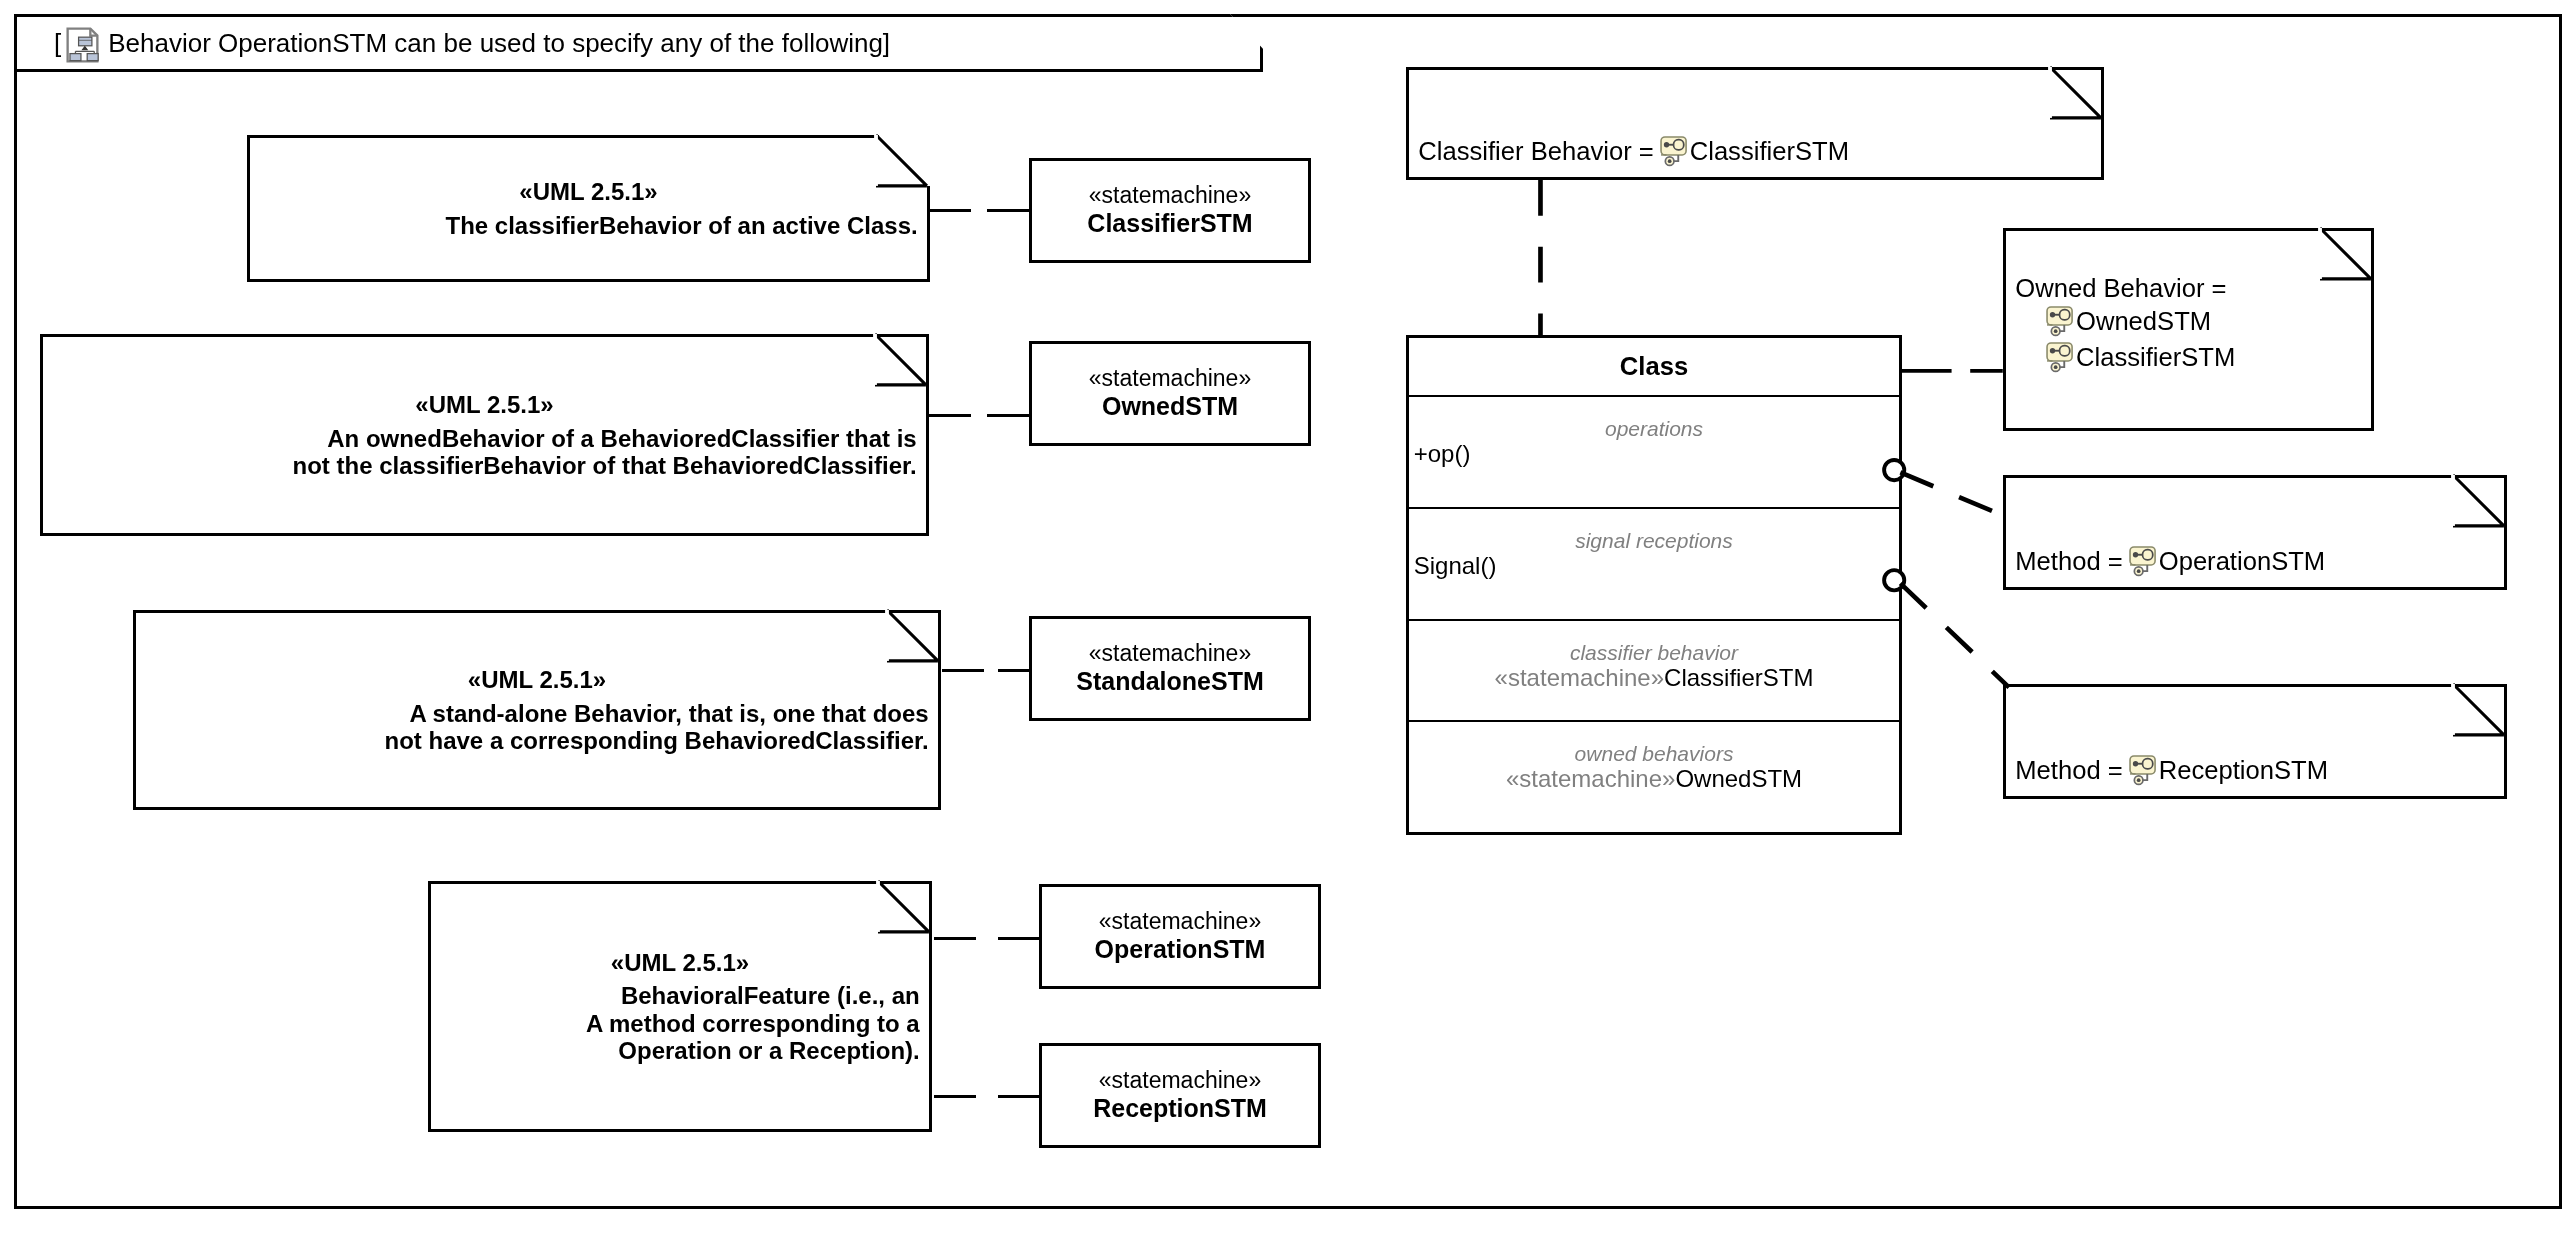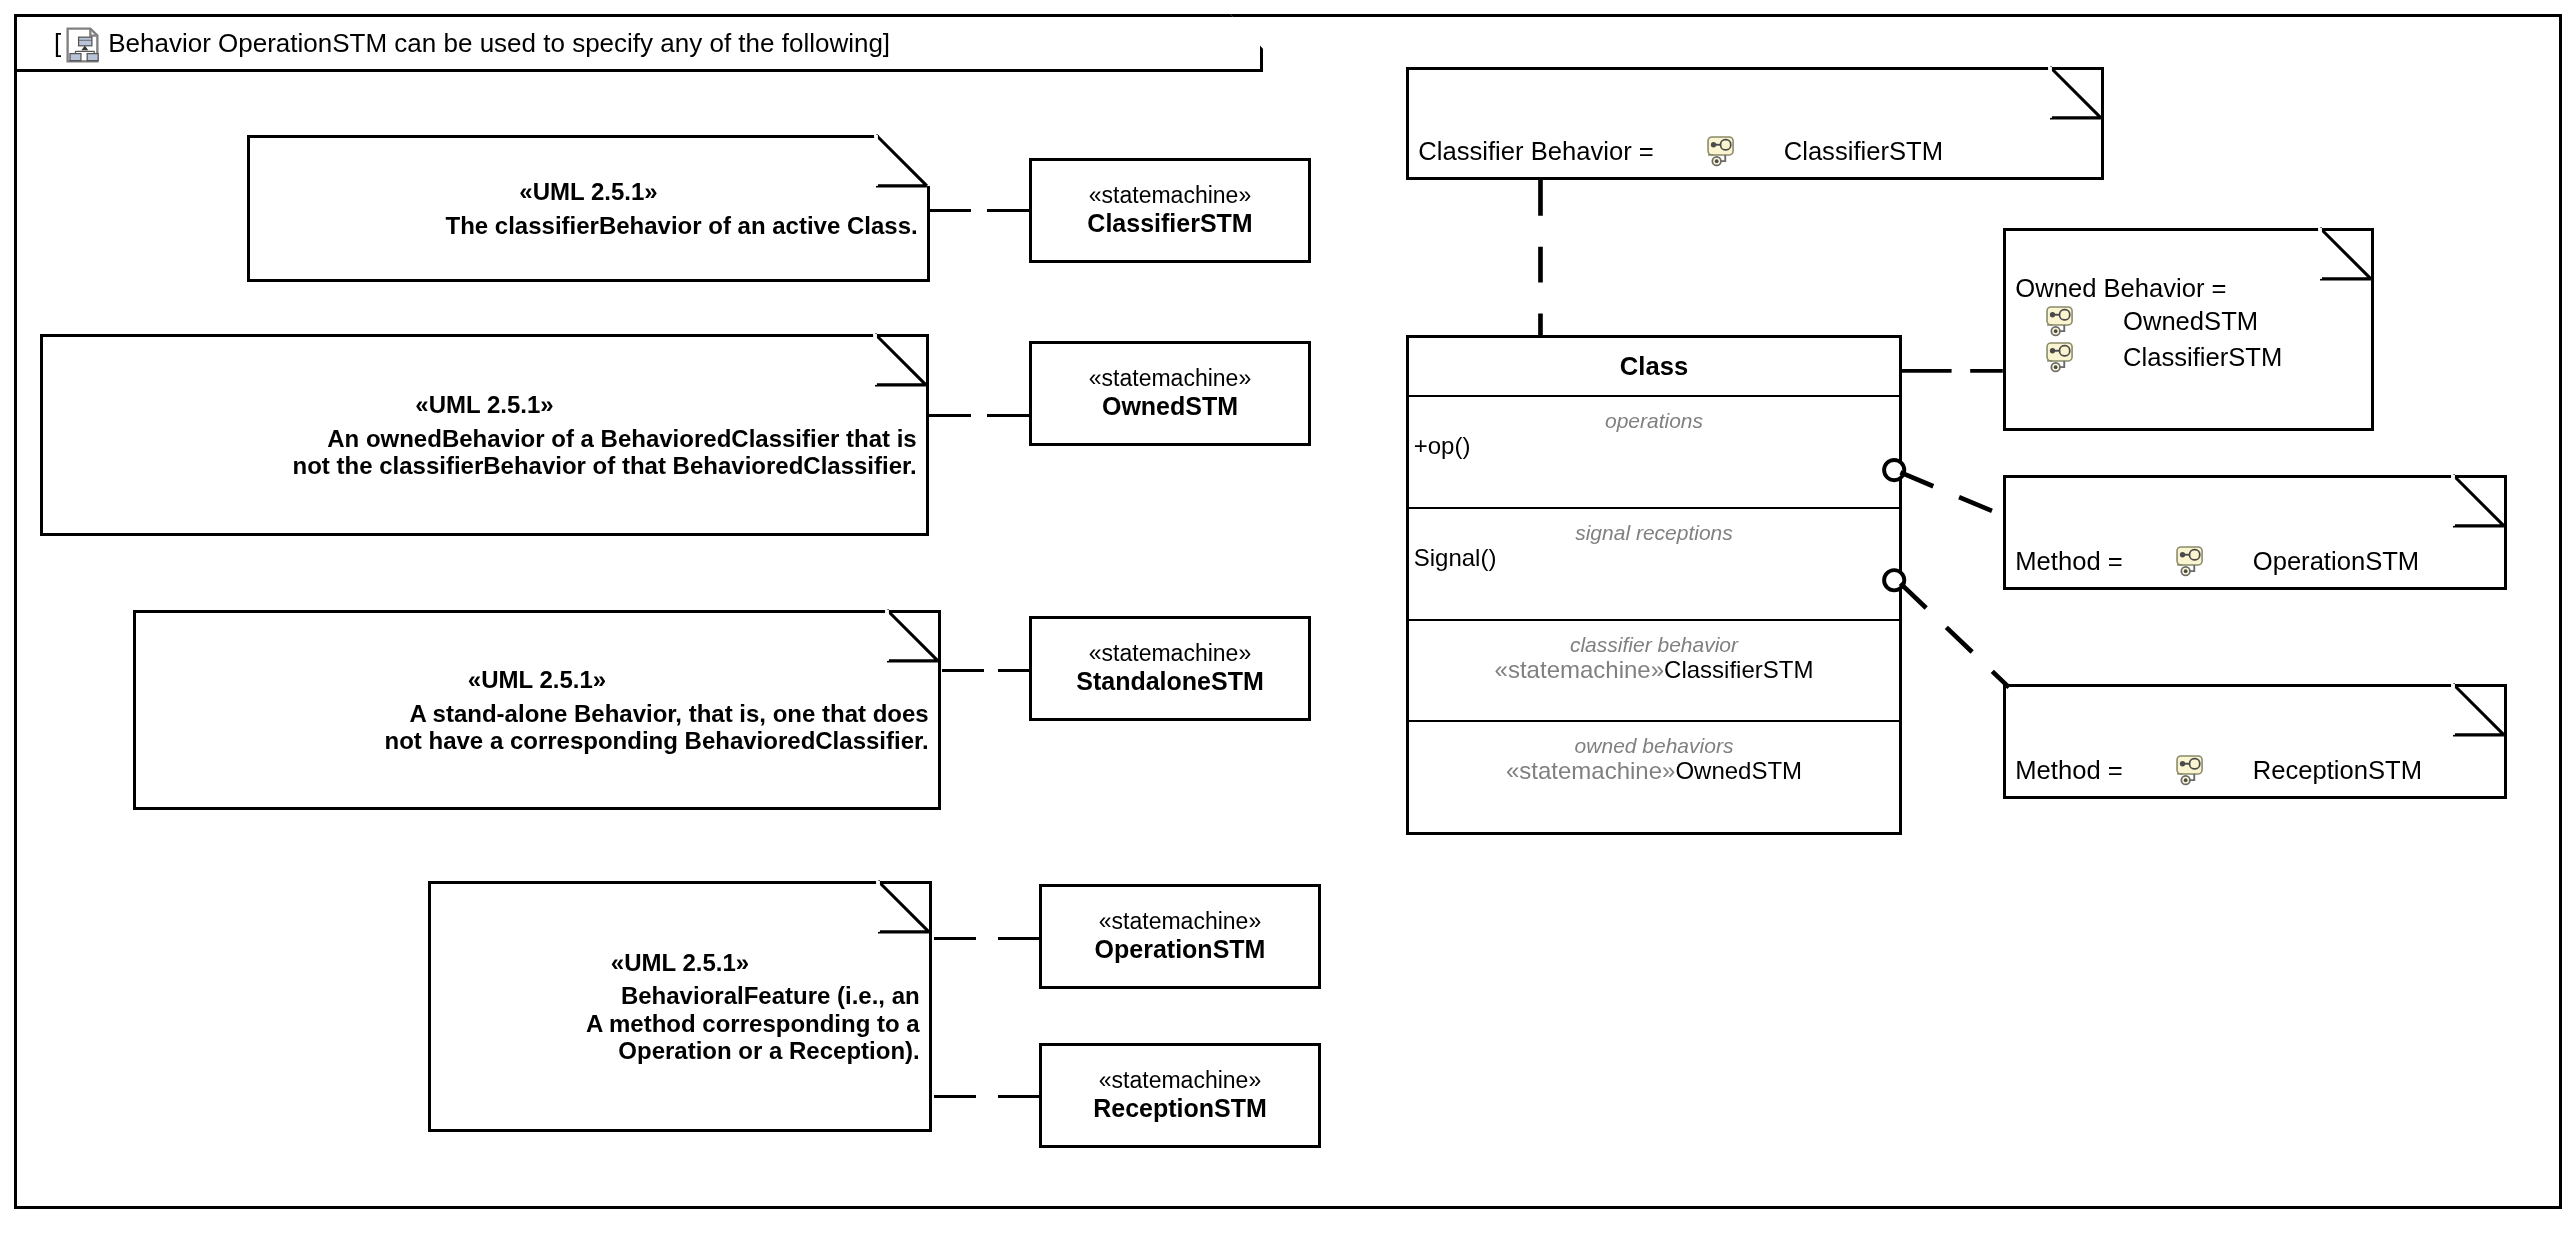--- a/index.html
+++ b/index.html
@@ -116,21 +116,21 @@
     border-bottom: 2.3px solid #000;
     position: relative;
   }
   .compartment:last-child { border-bottom: none; }
   .comp-label {
     font-size: 21px;
     font-style: italic;
     color: #808080;
     text-align: center;
     line-height: 1.1;
-    padding-top: 12px;
+    padding-top: 20px;
   }
   .comp-value {
     font-size: 24px;
     color: #000;
     text-align: left;
     padding-left: 4.7px;
     line-height: 1.15;
   }
   .comp-value.centered { text-align: center; padding-left: 0; }
   .class-title {
@@ -164,21 +164,20 @@
     vertical-align: -8.5px;
     flex: 0 0 auto;
   }
   .inline-row {
     display: flex;
     align-items: center;
     white-space: nowrap;
     font-size: 25.6px;
     line-height: 1.18;
     color: #000;
-    gap: 47px;
   }
 </style>
 </head>
 <body>
 
 <div id="stage">
 
   <div class="frame"></div>
 
   <div class="frame-tab">

